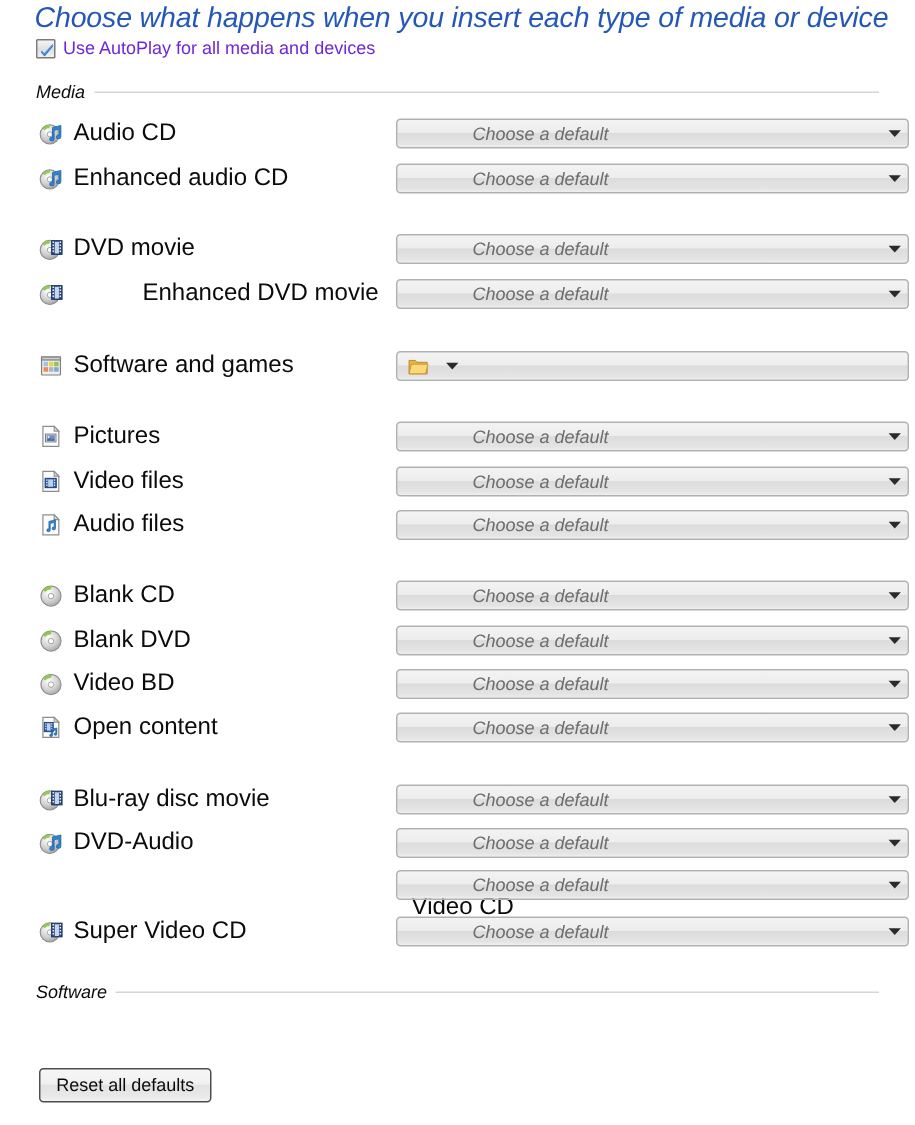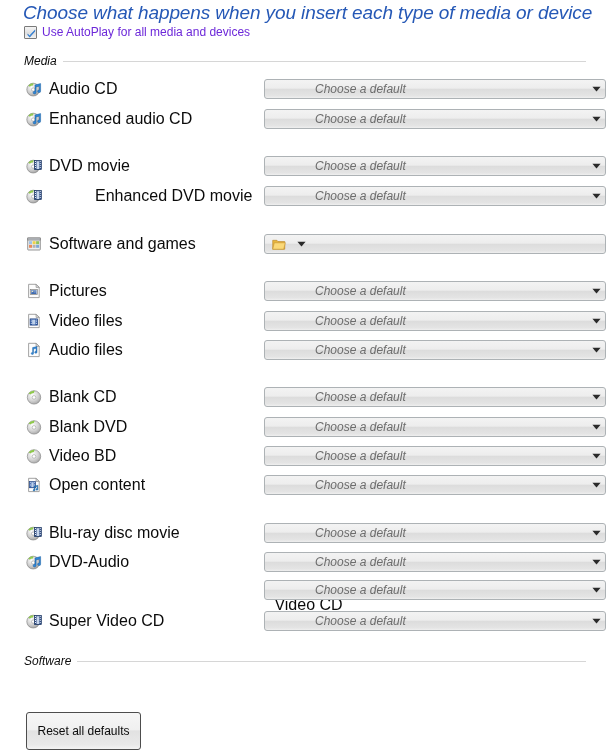--- a/index.html
+++ b/index.html
@@ -142,21 +142,21 @@
     align-items: center;
     justify-content: center;
   }
 
   
   .reset-btn {
     position: absolute;
     left: 26px;
     top: 712px;
     width: 115px;
-    height: 38px;
+    height: 23px;
     box-sizing: border-box;
     border: 1px solid #4d4d4d;
     border-radius: 3px;
     background: linear-gradient(180deg, #f6f6f6 0%, #f0f0f0 46%, #e2e2e2 50%, #e9e9e9 88%, #f4f4f4 100%);
     font-family: "Liberation Sans", sans-serif;
     font-size: 12px;
     color: #0b0b0b;
     text-align: center;
     line-height: 19px;
     padding: 0;

